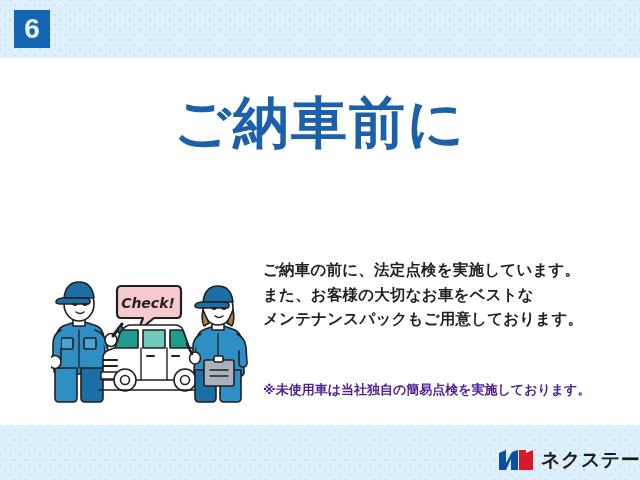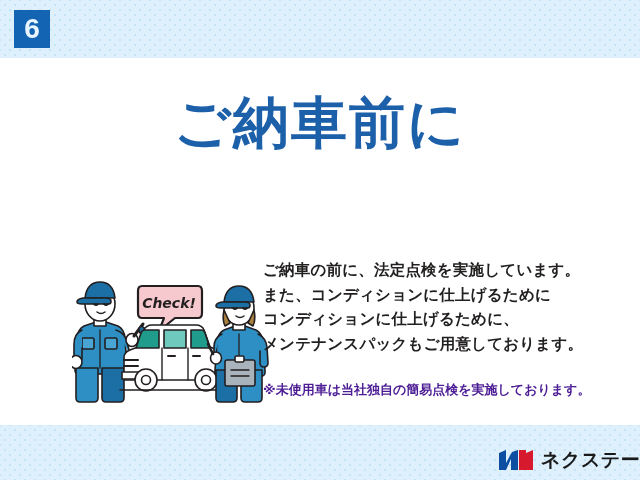--- a/index.html
+++ b/index.html
@@ -60,21 +60,21 @@
   }
   #body-copy .line{white-space:nowrap;}
   #body-note{
     position:absolute;left:263px;top:380px;width:372px;
     color:#4c1d95;font-size:13px;line-height:19px;
     font-weight:bold;white-space:nowrap;
     font-family:"DejaVu Sans","Liberation Sans",sans-serif;
   }
 
   
-  #illustration{position:absolute;left:72px;top:268px;width:205px;height:135px;}
+  #illustration{position:absolute;left:51px;top:268px;width:205px;height:135px;}
   #illustration svg{display:block;}
 
   
   #footer-logo{
     position:absolute;left:498px;top:447px;
     display:flex;align-items:center;gap:7px;
   }
   #logo-wordmark{
     font-size:19px;font-weight:bold;color:#1a1a1a;
     letter-spacing:0.5px;white-space:nowrap;
@@ -197,22 +197,21 @@
           <path d="M164 48 q4 3 8 0" stroke-width="1.5"></path>
         </g>
       </g>
 
       <text x="97" y="40" text-anchor="middle" font-family="DejaVu Sans, sans-serif" font-size="14" font-style="italic" font-weight="bold" fill="#231f20">Check!</text>
     </svg>
   </div>
 
   <div id="body-copy">
     <div class="line">ご納車の前に、法定点検を実施しています。</div>
-    <div class="line">また、コンディションに仕上げるために</div>
-    <div class="line">コンディションに仕上げるために、</div>
+    <div class="line">また、お客様の大切なお車をベストな</div>
     <div class="line">メンテナンスパックもご用意しております。</div>
   </div>
 
   <div id="body-note">※未使用車は当社独自の簡易点検を実施しております。</div>
 
   <div class="dotband" id="footer-band"></div>
 
   <div id="footer-logo">
     <svg width="36" height="22" viewBox="0 0 36 22" xmlns="http://www.w3.org/2000/svg">
       <path d="M1 21 L1 4 L8 1 L8 14 L14 3 L20 1 L20 21 L13 21 L13 10 L8 21 Z" fill="#0b4ea2"></path>

